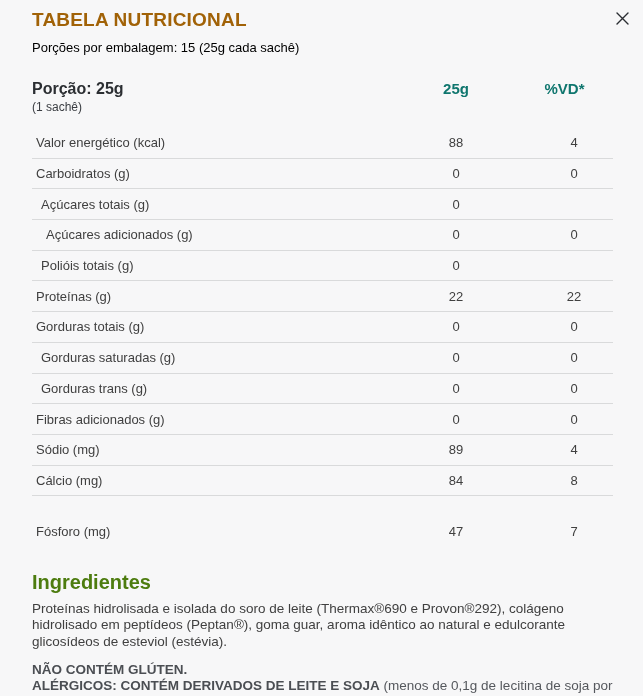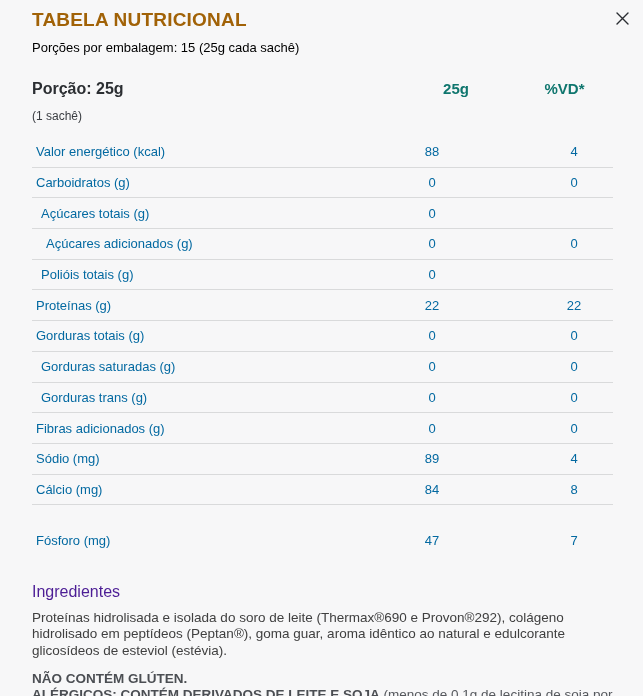--- a/index.html
+++ b/index.html
@@ -36,43 +36,42 @@
   }
 
   .header-grid {
     display:grid;
     grid-template-columns:1fr 120px 97px;
     align-items:baseline;
     margin-top:24px;
   }
   .portion-title { font-size:16px; font-weight:bold; color:#2b2e32; line-height:19px; }
   .col-head { font-size:15px; font-weight:bold; color:#0f766e; text-align:center; }
-  .portion-sub { margin-top:11px; font-size:12px; line-height:14px; color:#3a3d42; }
+  .portion-sub { margin-top:2px; font-size:12px; line-height:14px; color:#3a3d42; }
 
   .table { margin-top:14px; }
   .trow {
     display:grid;
     grid-template-columns:1fr 120px 97px;
     align-items:center;
     height:30.7px;
     border-bottom:1px solid #d9dadb;
     font-size:13px;
-    color:#0369a1;
-    gap:24px;
+    color:#404040;
   }
   .trow:last-child { border-bottom:none;margin-top:20px; }
   .tlabel { padding-left:4px; }
   .indent-1 .tlabel, .tlabel.indent-1 { padding-left:9px; }
   .indent-2 .tlabel, .tlabel.indent-2 { padding-left:14px; }
   .tamount { text-align:center; }
   .tdv { text-align:center; padding-left:19px; }
 
   .footnote { margin-top:13px; font-size:13px; line-height:15px; color:#6e7277; }
 
-  .ing-heading { margin-top:26px; font-size:16px; font-weight:normal; color:#4c1d95; line-height:19px; }
+  .ing-heading { margin-top:26px; font-size:20px; font-weight:bold; color:#4d7c0f; line-height:19px; }
   .ing-body { margin-top:9px; font-size:13.5px; line-height:16.5px; color:#404040; max-width:581px; }
   .ing-warn { margin-top:12px; font-size:13.5px; line-height:16px; color:#55585d; max-width:581px; }
   .ing-warn .bold { font-weight:bold; color:#4b4e53; }
 </style>
 </head>
 <body>
 
 <button class="close-btn" aria-label="close">
   <span style="display:flex;">
     <svg width="15" height="15" viewBox="0 0 15 15">

